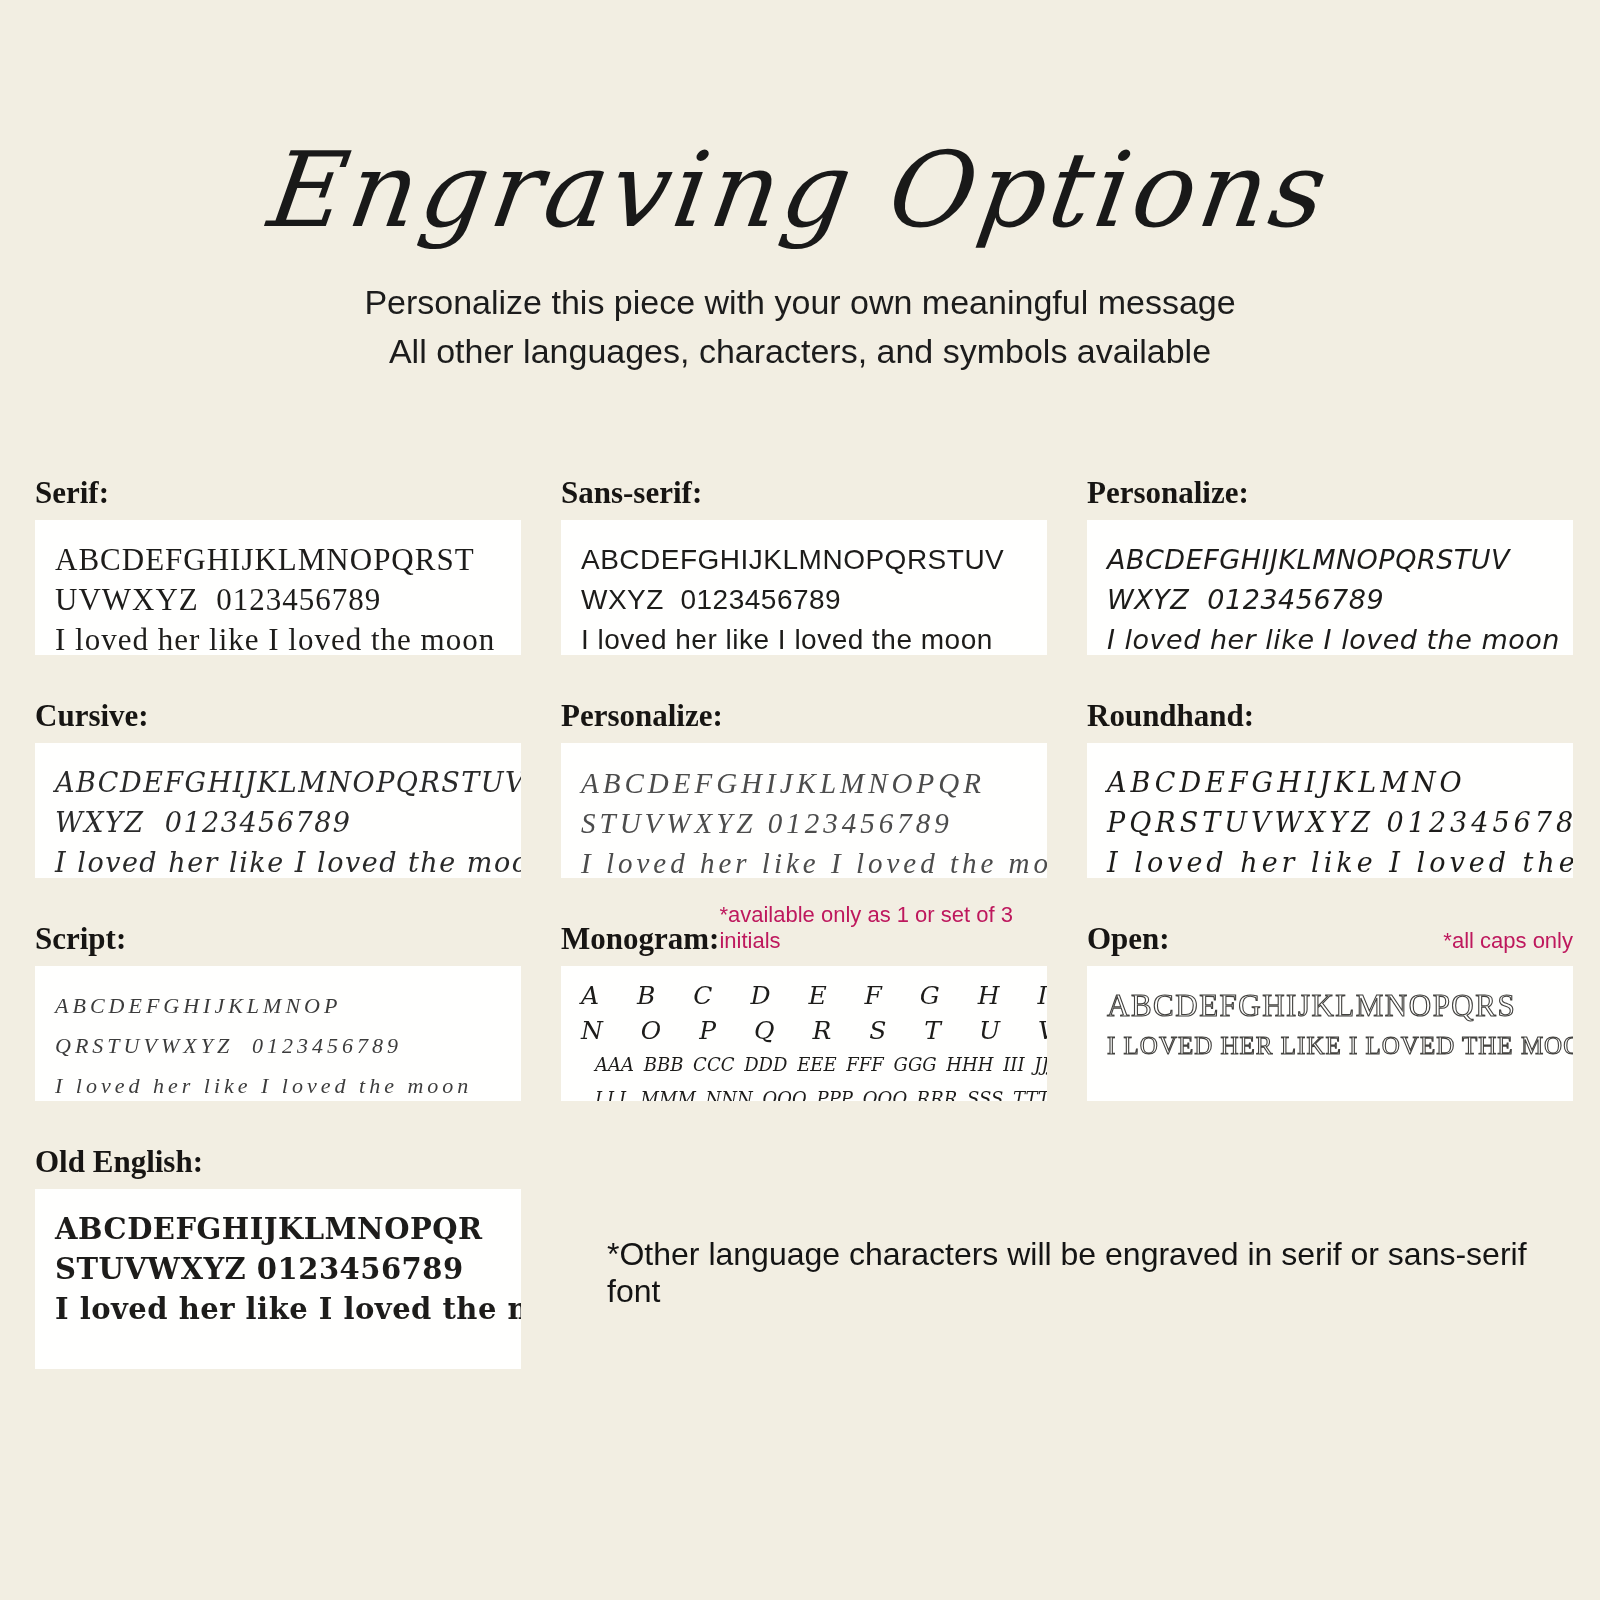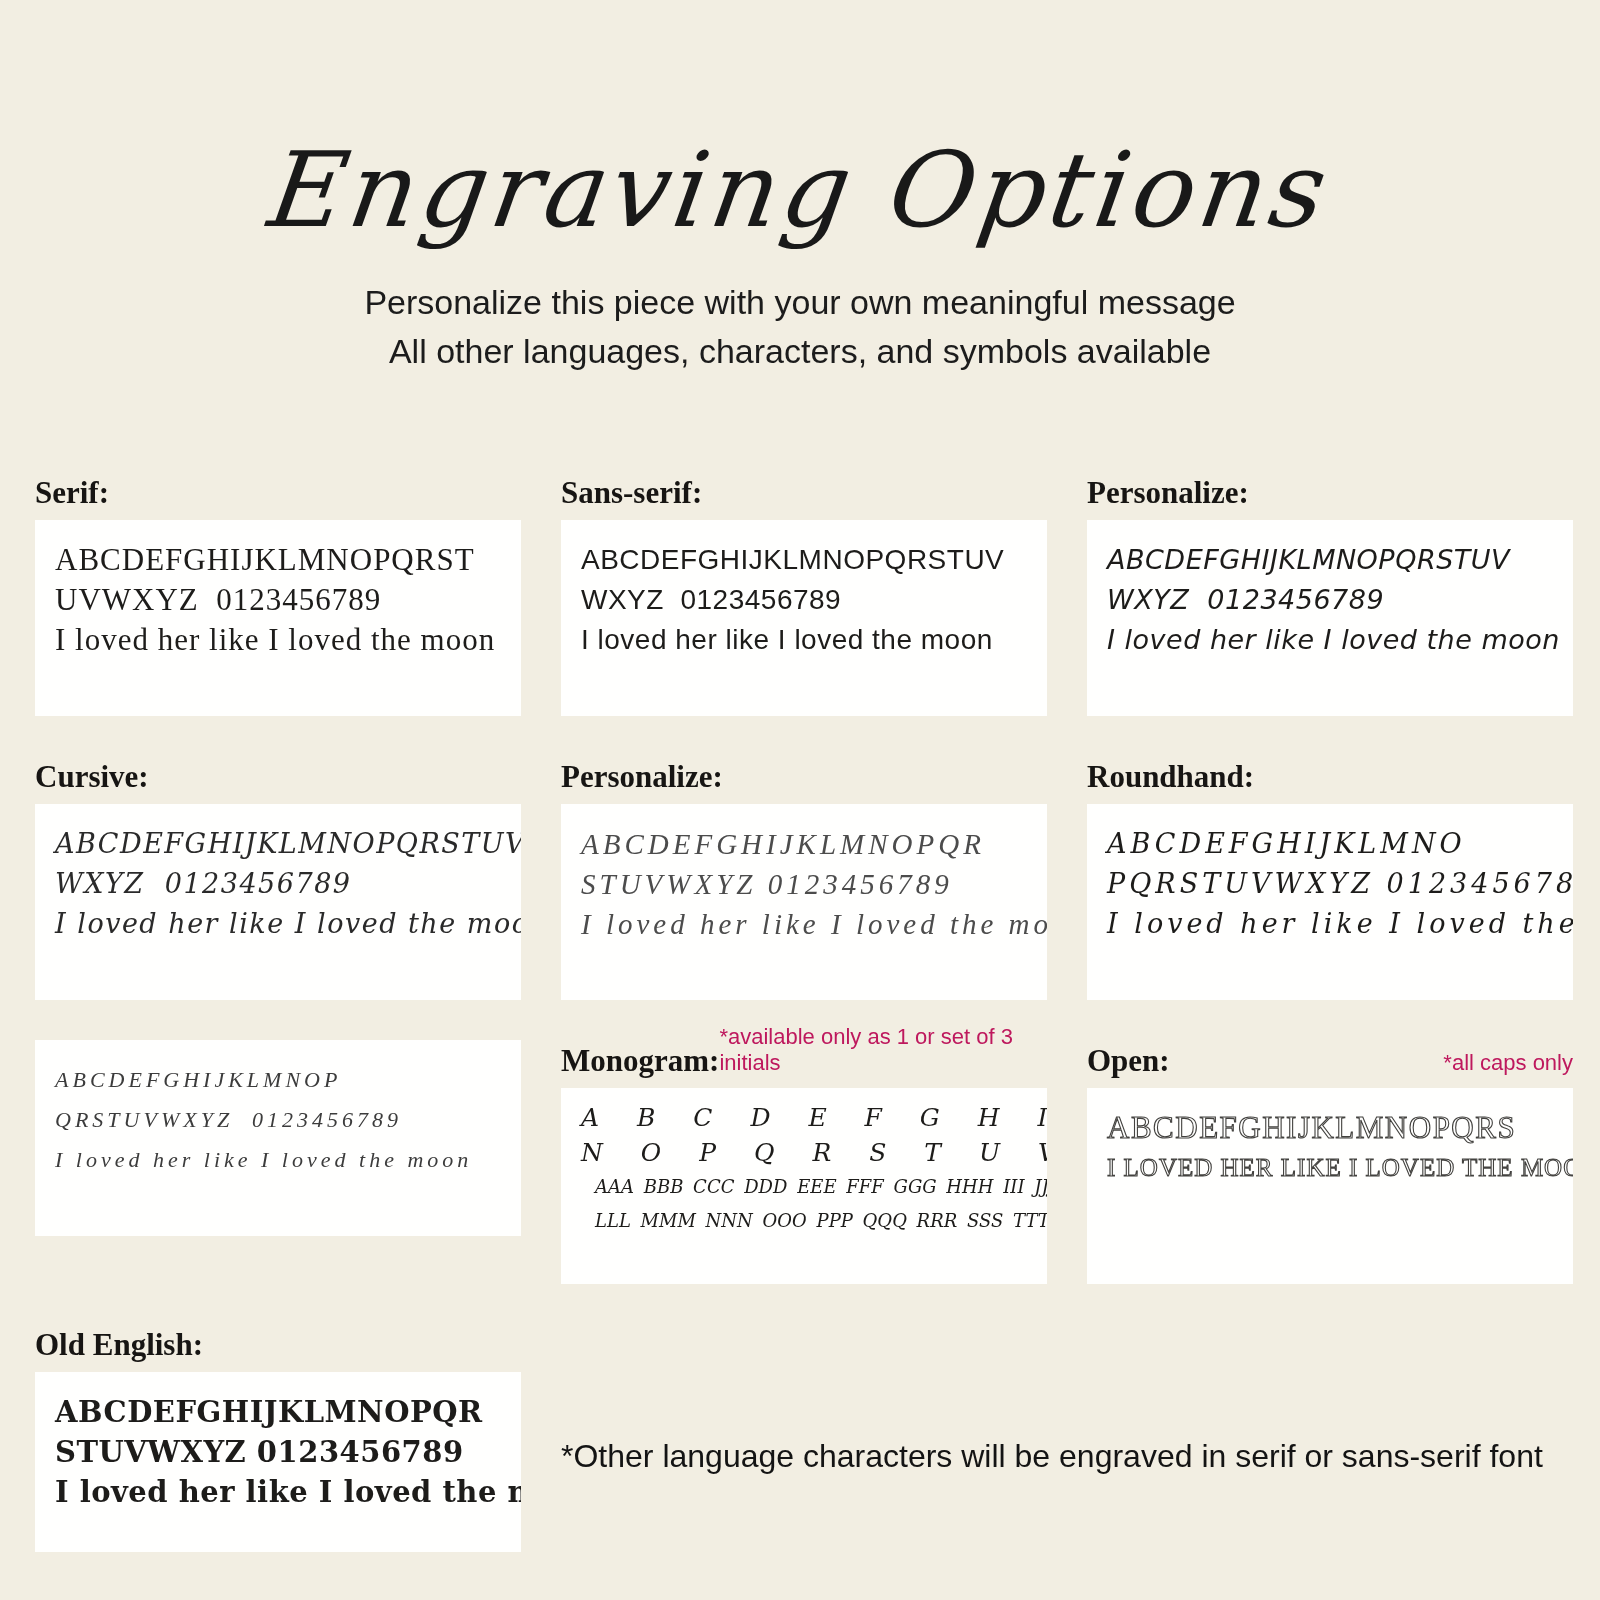--- a/index.html
+++ b/index.html
@@ -41,21 +41,21 @@
   .style-label {
     font-family:"Liberation Serif", serif;
     font-weight:700;
     font-size:31px;
     color:#171513;
   }
   .red-note { font-size:22px; color:#be185d; padding-bottom:3px; }
 
   .box {
     background:#fffffe;
-    height:196px;
+    height:135px;
     padding:20px 14px 0 20px;
     overflow:hidden;
   }
   .box.tall { height:180px; }
   .line { white-space:pre; line-height:40px; }
 
   
   .f-serif      { font-family:"Liberation Serif", serif; font-size:31px; letter-spacing:1px; }
   .f-sans       { font-family:"Liberation Sans", sans-serif; font-size:28px; letter-spacing:0.5px; }
   .f-hand       { font-family:"DejaVu Sans", sans-serif; font-style:italic; font-size:27px; letter-spacing:0.5px; }
@@ -71,21 +71,21 @@
   }
   .open-sentence { font-size:25px; letter-spacing:1px; }
 
   .mono-box { padding-top:12px; }
   .mono-line  { font-family:"DejaVu Serif", serif; font-style:italic; white-space:pre; }
   .mono-singles { font-size:25px; letter-spacing:15px; line-height:35px; }
   .mono-triples { font-size:18px; letter-spacing:0; word-spacing:4px; line-height:34px; padding-left:14px; }
 
   
   .footnote-cell { grid-column:2 / 4; display:flex; align-items:center; }
-  .footnote { font-size:32px; color:#141414; padding-top:36px; }
+  .footnote { font-size:32px; color:#141414; padding-top:36px;margin-left:46px; }
 </style>
 </head>
 <body>
 
 <div class="page">
 
   <div class="header">
     <div class="title">Engraving Options</div>
     <div class="subtitle">
       <div>Personalize this piece with your own meaningful message</div>
@@ -155,20 +155,23 @@
           <span class="style-label">Roundhand:</span>
         </div>
       <div class="box">
         <div class="line f-roundhand">ABCDEFGHIJKLMNO</div>
         <div class="line f-roundhand">PQRSTUVWXYZ 0123456789</div>
         <div class="line f-roundhand">I loved her like I loved the moon</div>
       </div>
     </div>
 
     <div class="cell">
+      <div class="label-line">
+          <span class="style-label">Script:</span>
+        </div>
       <div class="box">
         <div class="line f-script">ABCDEFGHIJKLMNOP</div>
         <div class="line f-script">QRSTUVWXYZ  0123456789</div>
         <div class="line f-script">I loved her like I loved the moon</div>
       </div>
     </div>
 
     <div class="cell">
       <div class="label-line">
         <span class="style-label">Monogram:</span>

